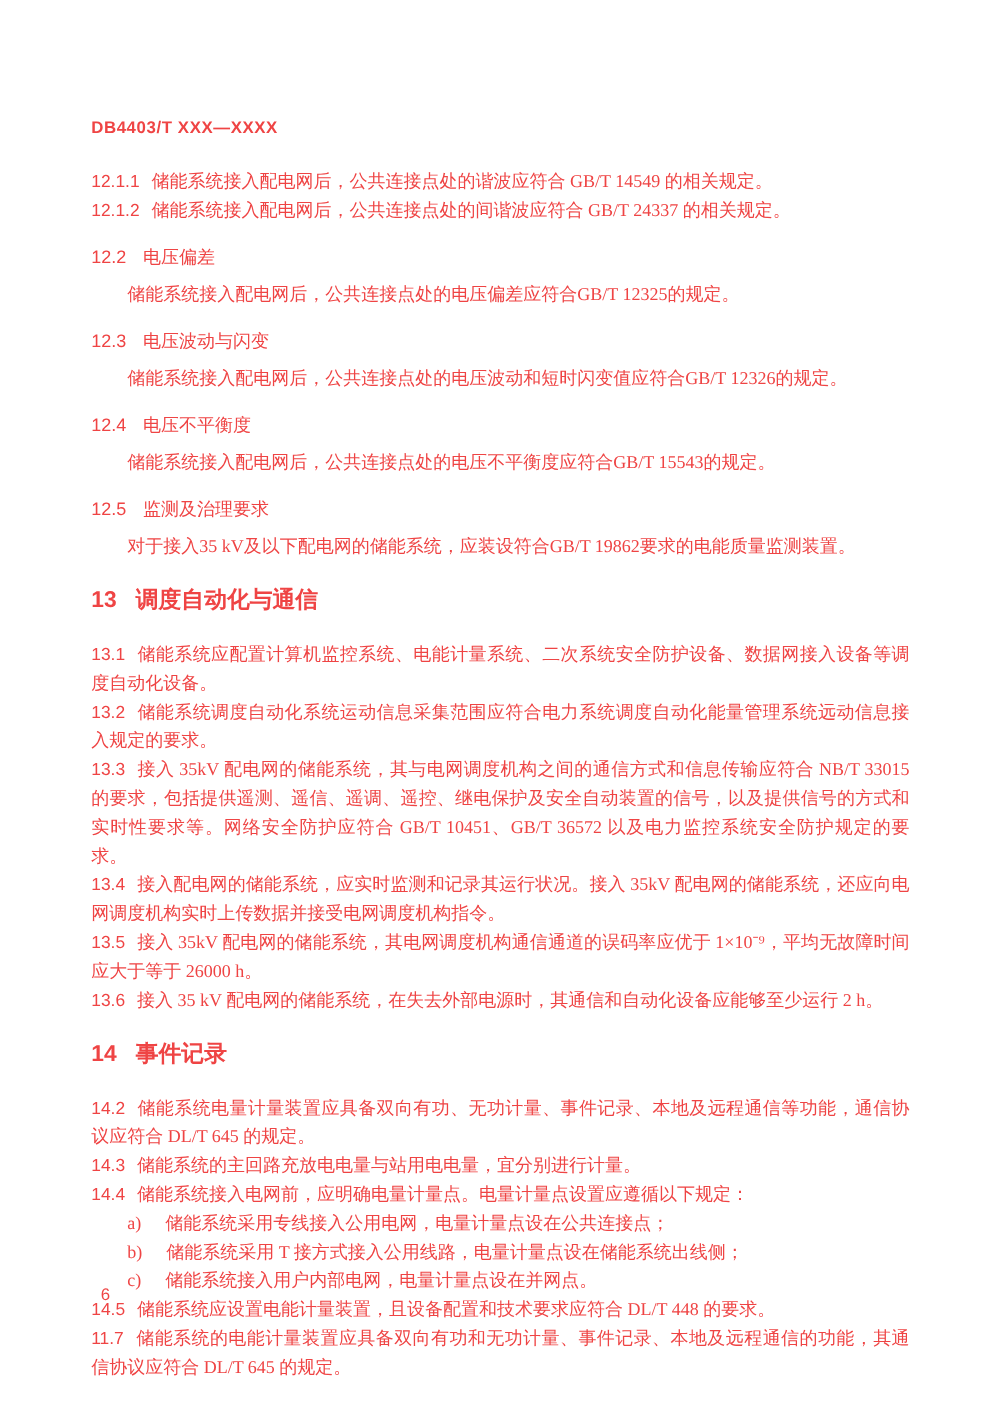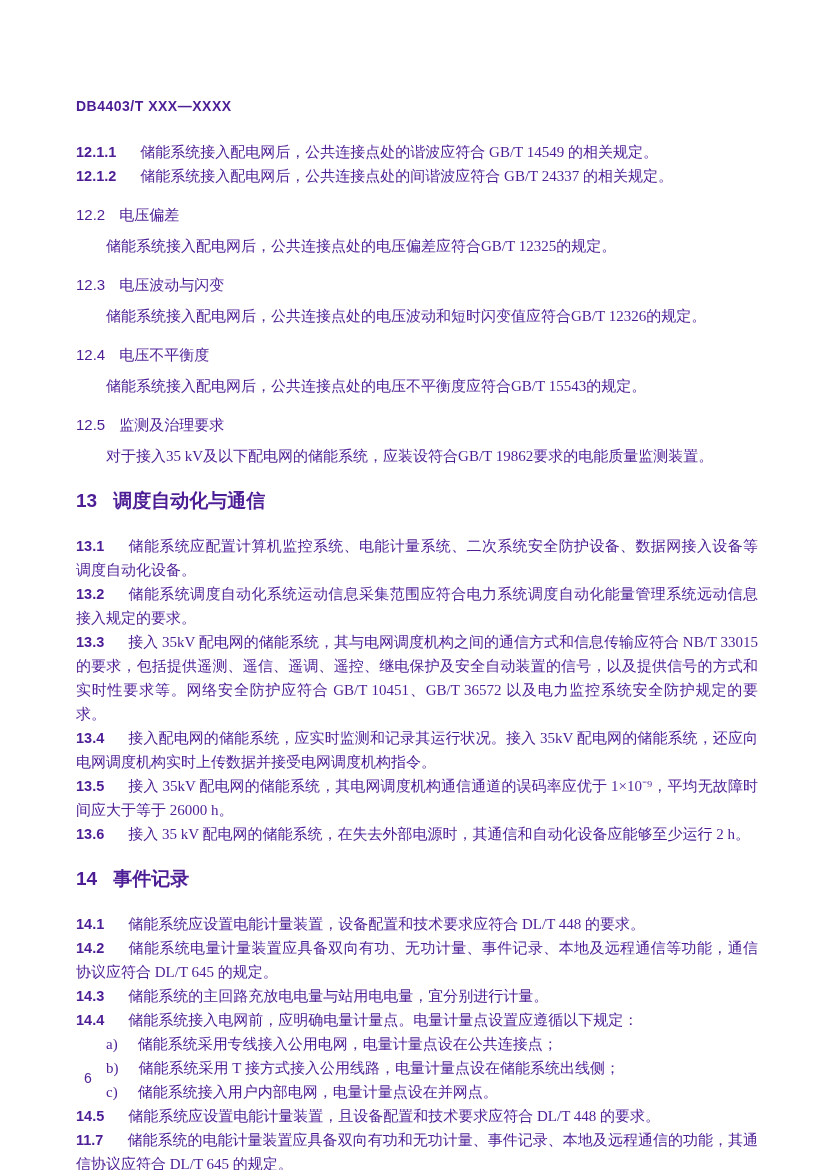--- a/index.html
+++ b/index.html
@@ -6,21 +6,21 @@
     margin: 0;
     padding: 0;
     background: #ffffff;
   }
   .page {
     position: relative;
     width: 827px;
     height: 1170px;
     background: #ffffff;
     font-family: "Liberation Serif", serif;
-    color: #4c1d95;
+    color: #ef4444;
     overflow: hidden;
   }
   .content {
     position: absolute;
     left: 76px;
     top: 98px;
     width: 682px;
   }
   .doc-header {
     font-family: "Liberation Sans", sans-serif;
@@ -30,23 +30,23 @@
     margin-bottom: 26px;
   }
   p.clause, p.para, p.list-item {
     font-size: 15px;
     line-height: 24px;
     margin: 0;
     text-align: justify;
   }
   p.clause .num {
     font-family: "Liberation Sans", sans-serif;
-    font-weight: bold;
+    font-weight: normal;
     font-size: 14.5px;
-    margin-right: 24px;
+    margin-right: 10px;
   }
   p.para {
     text-indent: 2em;
   }
   .subheading {
     font-family: "Liberation Sans", sans-serif;
     font-weight: normal;
     font-size: 15px;
     line-height: 24px;
     margin: 15px 0 7px 0;
@@ -105,21 +105,20 @@
 
     <p class="clause"><b class="num">13.1</b><span>储能系统应配置计算机监控系统、电能计量系统、二次系统安全防护设备、数据网接入设备等调度自动化设备。</span></p>
     <p class="clause"><b class="num">13.2</b><span>储能系统调度自动化系统运动信息采集范围应符合电力系统调度自动化能量管理系统远动信息接入规定的要求。</span></p>
     <p class="clause"><b class="num">13.3</b><span>接入 35kV 配电网的储能系统，其与电网调度机构之间的通信方式和信息传输应符合 NB/T 33015 的要求，包括提供遥测、遥信、遥调、遥控、继电保护及安全自动装置的信号，以及提供信号的方式和实时性要求等。网络安全防护应符合 GB/T 10451、GB/T 36572 以及电力监控系统安全防护规定的要求。</span></p>
     <p class="clause"><b class="num">13.4</b><span>接入配电网的储能系统，应实时监测和记录其运行状况。接入 35kV 配电网的储能系统，还应向电网调度机构实时上传数据并接受电网调度机构指令。</span></p>
     <p class="clause"><b class="num">13.5</b><span>接入 35kV 配电网的储能系统，其电网调度机构通信通道的误码率应优于 1×10⁻⁹，平均无故障时间应大于等于 26000 h。</span></p>
     <p class="clause"><b class="num">13.6</b><span>接入 35 kV 配电网的储能系统，在失去外部电源时，其通信和自动化设备应能够至少运行 2 h。</span></p>
 
     <div class="chapter"><span class="num">14</span><span>事件记录</span></div>
 
-    <p class="clause"><b class="num">14.1</b><span>储能系统应设置电能计量装置，设备配置和技术要求应符合 DL/T 448 的要求。</span></p>
     <p class="clause"><b class="num">14.2</b><span>储能系统电量计量装置应具备双向有功、无功计量、事件记录、本地及远程通信等功能，通信协议应符合 DL/T 645 的规定。</span></p>
     <p class="clause"><b class="num">14.3</b><span>储能系统的主回路充放电电量与站用电电量，宜分别进行计量。</span></p>
     <p class="clause"><b class="num">14.4</b><span>储能系统接入电网前，应明确电量计量点。电量计量点设置应遵循以下规定：</span></p>
 
     <p class="list-item"><span class="marker">a)</span><span>储能系统采用专线接入公用电网，电量计量点设在公共连接点；</span></p>
     <p class="list-item"><span class="marker">b)</span><span>储能系统采用 T 接方式接入公用线路，电量计量点设在储能系统出线侧；</span></p>
     <p class="list-item"><span class="marker">c)</span><span>储能系统接入用户内部电网，电量计量点设在并网点。</span></p>
 
     <p class="clause"><b class="num">14.5</b><span>储能系统应设置电能计量装置，且设备配置和技术要求应符合 DL/T 448 的要求。</span></p>
     <p class="clause"><b class="num">11.7</b><span>储能系统的电能计量装置应具备双向有功和无功计量、事件记录、本地及远程通信的功能，其通信协议应符合 DL/T 645 的规定。</span></p>

